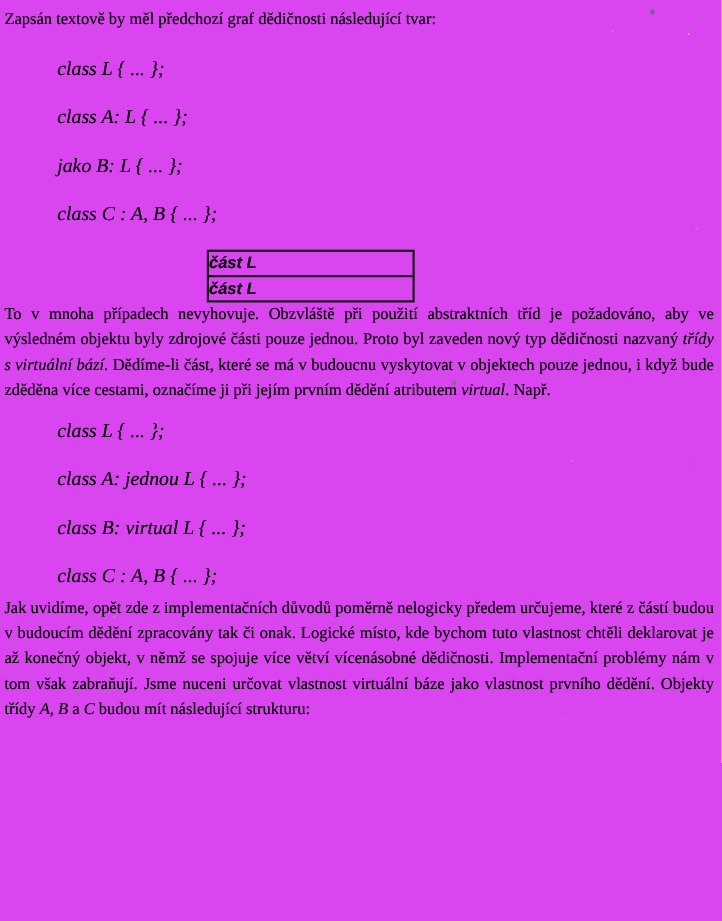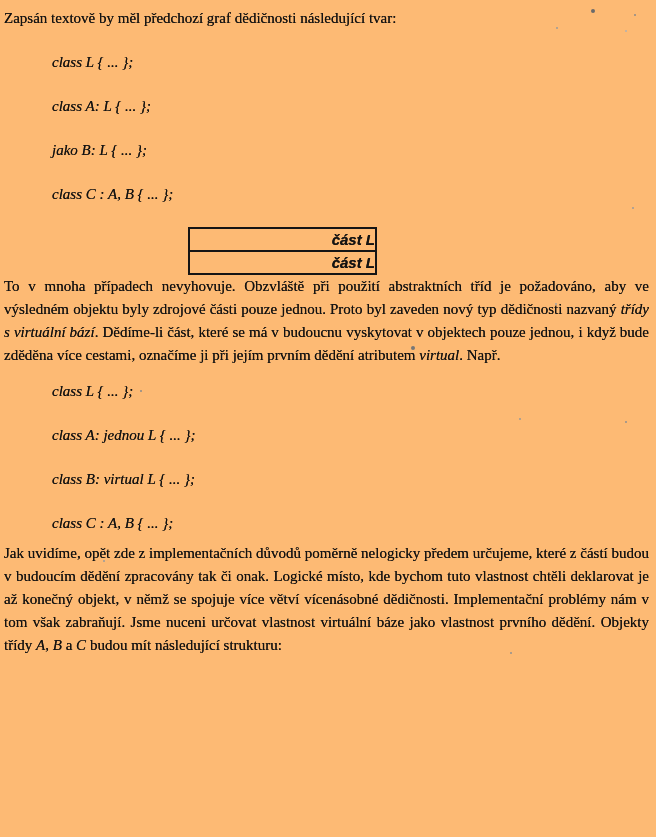--- a/index.html
+++ b/index.html
@@ -1,59 +1,59 @@
 <!DOCTYPE html>
 <html lang="cs"><head>
 <meta charset="utf-8">
 <style>
   html, body { margin: 0; padding: 0; background: #e8e8e8; }
   .page {
     position: relative;
     width: 656px;
     height: 837px;
     margin: 0 auto;
-    background: #fdba74;
+    background: #d946ef;
     color: #131313;
     font-family: "Liberation Serif", "DejaVu Serif", serif;
     box-sizing: border-box;
     padding: 7px 7px 0 4px;
     overflow: hidden;
     text-shadow: 0 0 0.5px rgba(10,10,10,0.85); 
   }
   .body-text {
     margin: 0;
     font-size: 15px;
     line-height: 23px;
     text-align: justify;
   }
   .var { font-style: italic; }
   .code-block { margin: 21px 0 0 48px; }
   .code-block .code-line {
     margin: 0 0 21px 0;
-    font-size: 15px;
+    font-size: 18px;
     line-height: 23px;
     font-style: italic;
   }
   .code-block .code-line:last-child { margin-bottom: 0; font-style: italic; }
   .p2 { margin-top: 8px; }
   .memory-table {
     box-sizing: border-box;
     margin: 21px 0 0 184px;
     width: 189px;
     border: 2px solid #151515;
   }
   .mt-row { border-bottom: 2px solid #151515; }
   .mt-row:last-child { border-bottom: none; }
   .mt-cell {
     font-family: "Liberation Sans", "DejaVu Sans", sans-serif;
     font-style: italic;
     font-weight: bold;
     font-size: 15px;
     line-height: 21px;
-    text-align: right;
+    text-align: left;
   }
   .p3 { }
   .code2 { margin-top: 13px; }
   .p4 { margin-top: 7px; }
   
   .speck {
     position: absolute;
     left: 0; top: 0;
     width: 2px; height: 2px;
     background: transparent;

